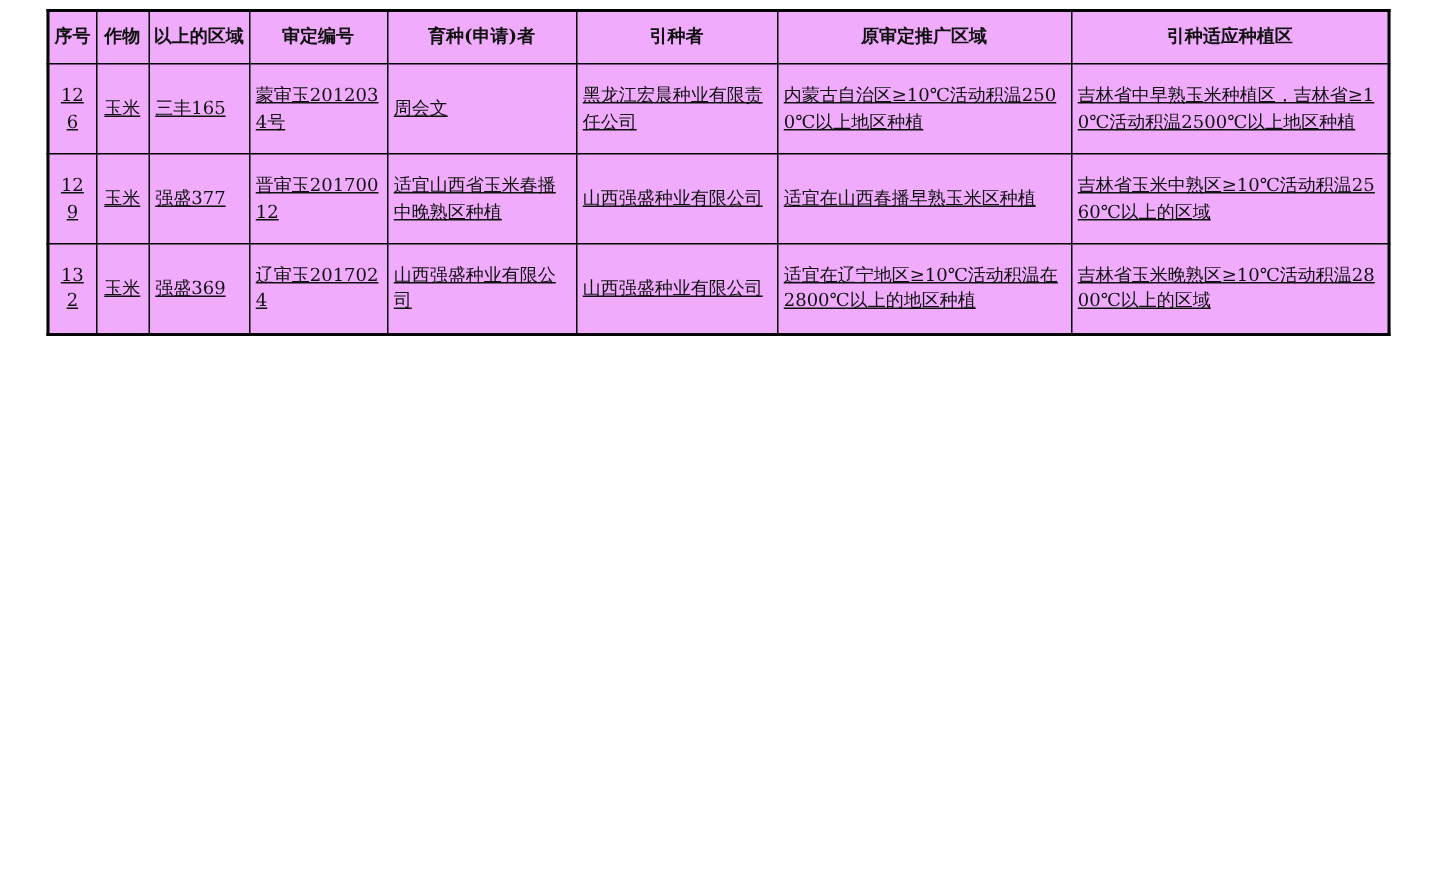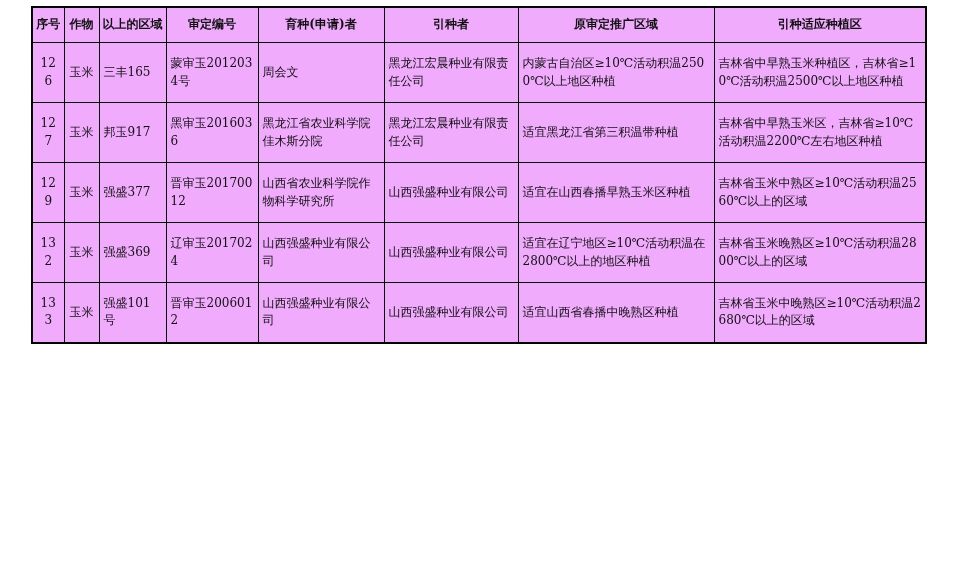--- a/index.html
+++ b/index.html
@@ -40,20 +40,21 @@
     overflow: hidden;
   }
   table.variety-table th {
     font-weight: bold;
     text-align: center;
     height: 30px;
     padding: 2px 2px;
   }
   table.variety-table tbody tr {
     height: 60px;
+    text-decoration: underline;
   }
   td.c-seq, td.c-crop {
     text-align: center;
   }
   td.c-variety, td.c-approval, td.c-breeder, td.c-introducer,
   td.c-orig, td.c-adapt {
     text-align: left;
   }
 </style>
 </head>
@@ -88,54 +89,34 @@
           <td class="c-seq">126</td>
           <td class="c-crop">玉米</td>
           <td class="c-variety">三丰165</td>
           <td class="c-approval">蒙审玉2012034号</td>
           <td class="c-breeder">周会文</td>
           <td class="c-introducer">黑龙江宏晨种业有限责任公司</td>
           <td class="c-orig">内蒙古自治区≥10℃活动积温2500℃以上地区种植</td>
           <td class="c-adapt">吉林省中早熟玉米种植区，吉林省≥10℃活动积温2500℃以上地区种植</td>
         </tr>
         <tr>
-          <td class="c-seq">127</td>
-          <td class="c-crop">玉米</td>
-          <td class="c-variety">邦玉917</td>
-          <td class="c-approval">黑审玉2016036</td>
-          <td class="c-breeder">黑龙江省农业科学院佳木斯分院</td>
-          <td class="c-introducer">黑龙江宏晨种业有限责任公司</td>
-          <td class="c-orig">适宜黑龙江省第三积温带种植</td>
-          <td class="c-adapt">吉林省中早熟玉米区，吉林省≥10℃活动积温2200℃左右地区种植</td>
-        </tr>
-        <tr>
           <td class="c-seq">129</td>
           <td class="c-crop">玉米</td>
           <td class="c-variety">强盛377</td>
           <td class="c-approval">晋审玉20170012</td>
-          <td class="c-breeder">山西省农业科学院作物科学研究所</td>
+          <td class="c-breeder">适宜山西省玉米春播中晚熟区种植</td>
           <td class="c-introducer">山西强盛种业有限公司</td>
           <td class="c-orig">适宜在山西春播早熟玉米区种植</td>
           <td class="c-adapt">吉林省玉米中熟区≥10℃活动积温2560℃以上的区域</td>
         </tr>
         <tr>
           <td class="c-seq">132</td>
           <td class="c-crop">玉米</td>
           <td class="c-variety">强盛369</td>
           <td class="c-approval">辽审玉2017024</td>
           <td class="c-breeder">山西强盛种业有限公司</td>
           <td class="c-introducer">山西强盛种业有限公司</td>
           <td class="c-orig">适宜在辽宁地区≥10℃活动积温在2800℃以上的地区种植</td>
           <td class="c-adapt">吉林省玉米晚熟区≥10℃活动积温2800℃以上的区域</td>
         </tr>
-        <tr>
-          <td class="c-seq">133</td>
-          <td class="c-crop">玉米</td>
-          <td class="c-variety">强盛101号</td>
-          <td class="c-approval">晋审玉2006012</td>
-          <td class="c-breeder">山西强盛种业有限公司</td>
-          <td class="c-introducer">山西强盛种业有限公司</td>
-          <td class="c-orig">适宜山西省春播中晚熟区种植</td>
-          <td class="c-adapt">吉林省玉米中晚熟区≥10℃活动积温2680℃以上的区域</td>
-        </tr>
       </tbody>
   </table>
 </div>
 
 </body></html>

